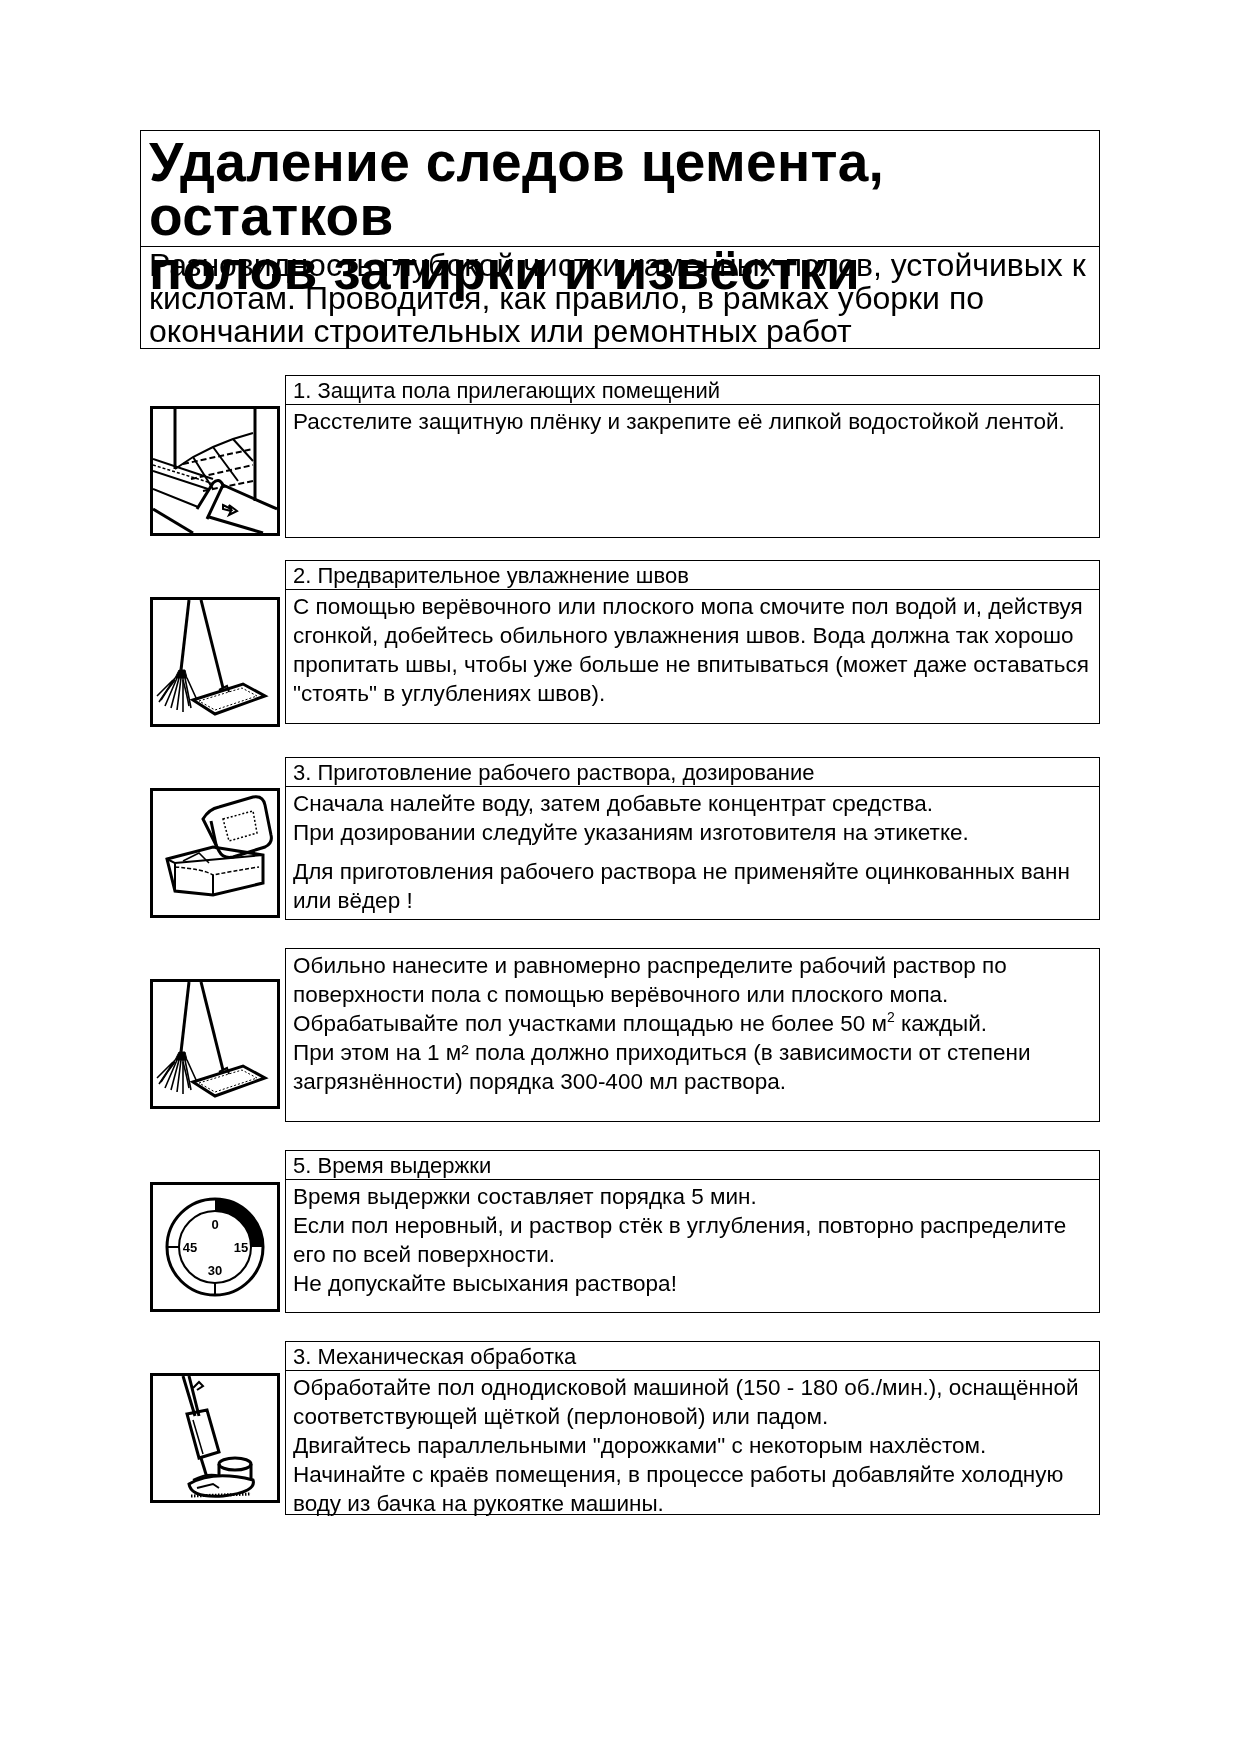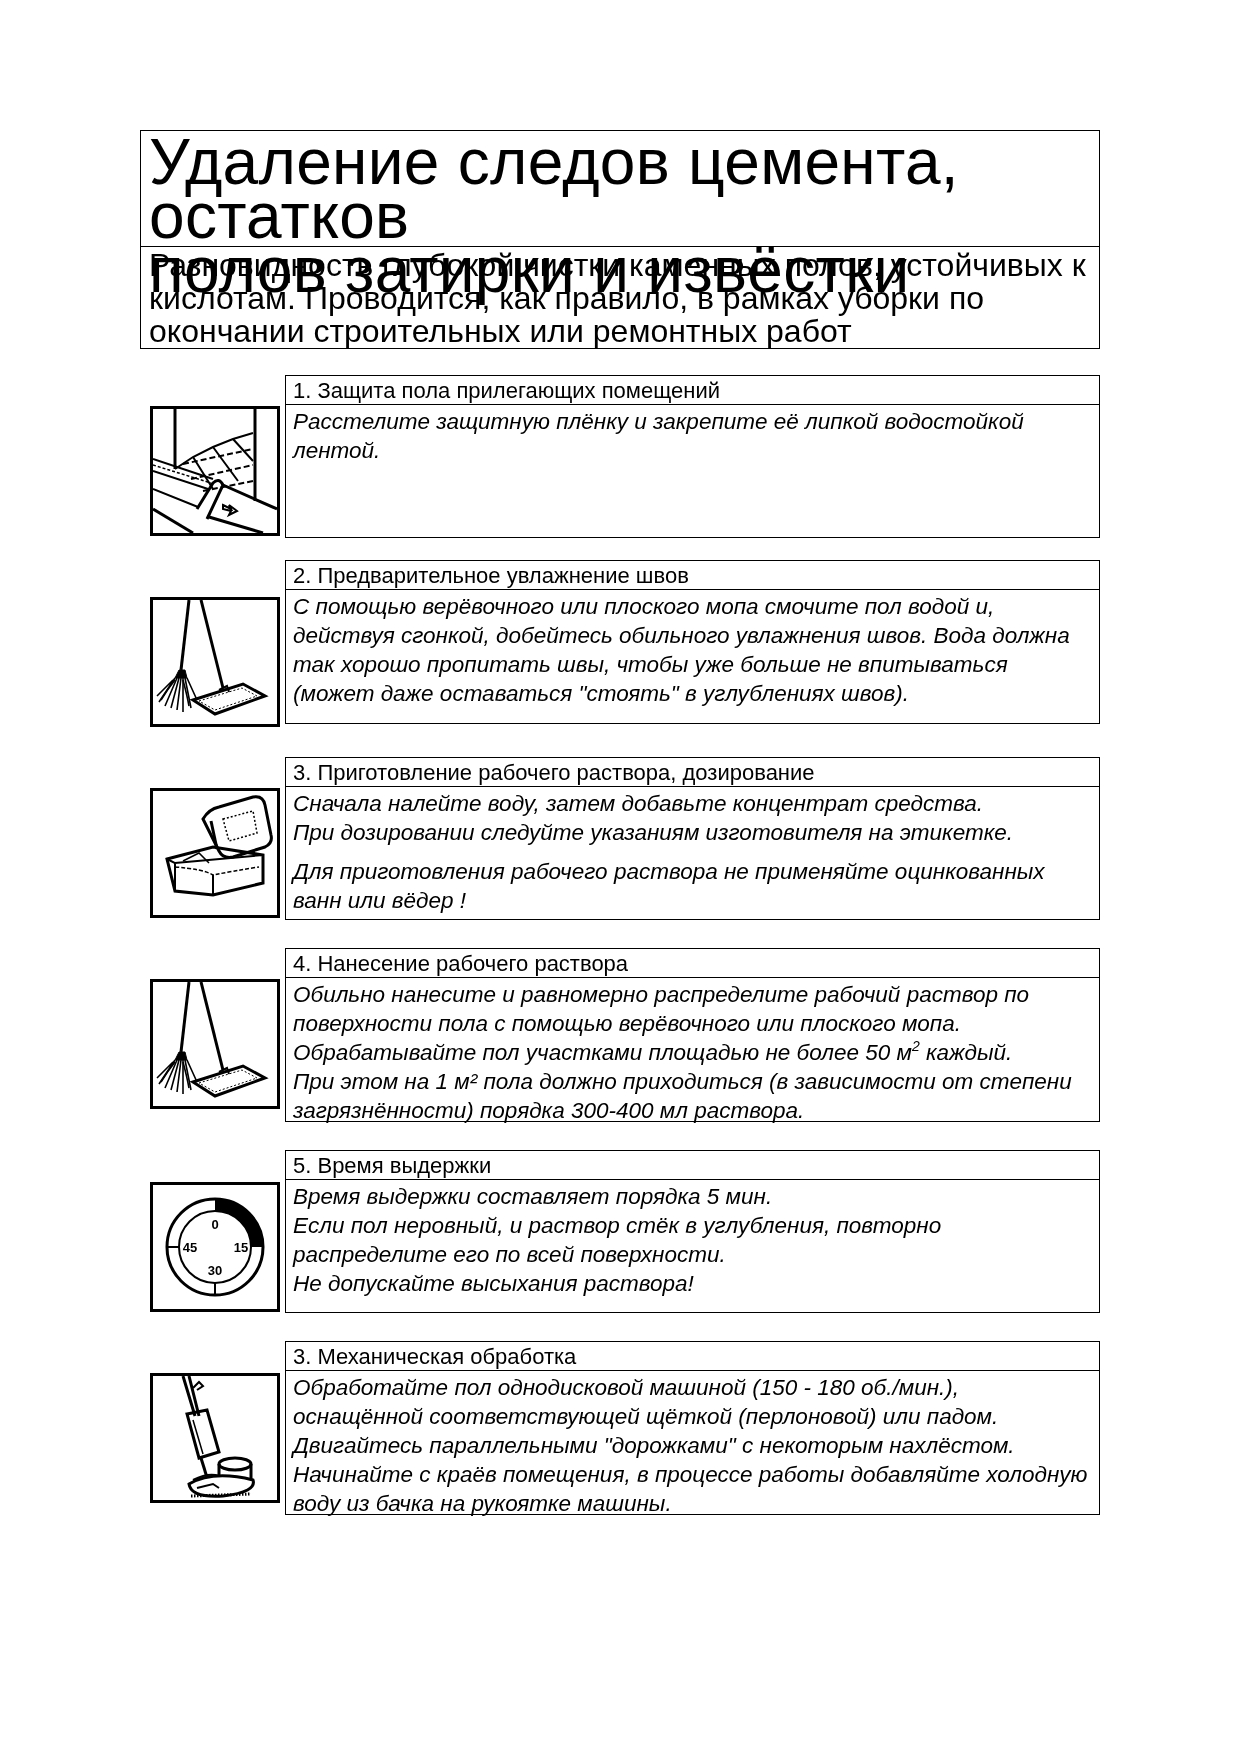--- a/index.html
+++ b/index.html
@@ -1,27 +1,27 @@
 <!DOCTYPE html>
 <html><head>
 <meta charset="utf-8">
 <style>
   html, body { margin: 0; padding: 0; background: #ffffff; }
   body { width: 1240px; height: 1754px; position: relative; overflow: hidden;
          font-family: "Liberation Sans", sans-serif; color: #000; }
   .title-box { position: absolute; left: 140px; top: 130px; width: 958px;
                border: 1px solid #000; }
-  .title { font-weight: normal; font-size: 64px; line-height: 54px;
+  .title { font-weight: bold; font-size: 55px; line-height: 54px;
            padding: 4px 8px 6px 8px; height: 105px; border-bottom: 1px solid #000;
            box-sizing: content-box; letter-spacing: 0.3px; }
   .desc { font-size: 32px; line-height: 33px; padding: 2px 8px 2px 8px; height: 97px; }
   .step { position: absolute; left: 285px; width: 813px; border: 1px solid #000; }
   .step-header { font-weight: normal; font-size: 22px; line-height: 27px;
                  padding: 1px 7px 0 7px; height: 27px; border-bottom: 1px solid #000; }
-  .step-body { font-size: 22.5px; line-height: 29px; padding: 2px 7px 0 7px; font-style: italic; }
+  .step-body { font-size: 22.5px; line-height: 29px; padding: 2px 7px 0 7px; }
   .step-body p { margin: 0; }
   .step-body p.gap { margin-top: 10px; }
   .icon-box { position: absolute; left: 150px; width: 124px; height: 124px;
               border: 3px solid #000; background: #fff; }
   .icon-box svg { width: 124px; height: 124px; display: block; }
   sup { font-size: 14px; line-height: 0; vertical-align: 9px; }
 </style>
 </head>
 <body>
 
@@ -105,21 +105,20 @@
     <g stroke-width="1.6">
       <path d="M22 78 L6 102 M24 78 L12 106 M26 78 L18 108 M28 78 L24 110 M30 78 L30 112 M32 78 L38 108 M34 78 L44 100 M20 80 L4 96"></path>
       <path d="M22 80 Q14 90 8 100 M30 80 Q34 95 36 106"></path>
     </g>
     <path d="M40 100 L90 84 L112 96 L62 114 Z" stroke-width="3"></path>
     <path d="M46 101 L89 88 L104 96 L62 110 Z" stroke-width="1" stroke-dasharray="2 2"></path>
     <path d="M66 90 L74 86 L76 92" stroke-width="2"></path>
   </svg>
 </div>
 <div class="step" style="top:948px; height:172px;">
-  <div class="step-header">4. Нанесение рабочего раствора</div>
   <div class="step-body">
     <p>Обильно нанесите и равномерно распределите рабочий раствор по поверхности пола с помощью верёвочного или плоского мопа.</p>
     <p><span>Обрабатывайте пол участками площадью не более 50 м</span><sup>2</sup><span> каждый.</span></p>
     <p>При этом на 1 м² пола должно приходиться (в зависимости от степени загрязнённости) порядка 300-400 мл раствора.</p>
   </div>
 </div>
 
 <div class="icon-box" style="top:1182px">
   <svg viewBox="0 0 124 124" fill="none" stroke="#000">
     <circle cx="62" cy="62" r="48" stroke-width="3"></circle>

